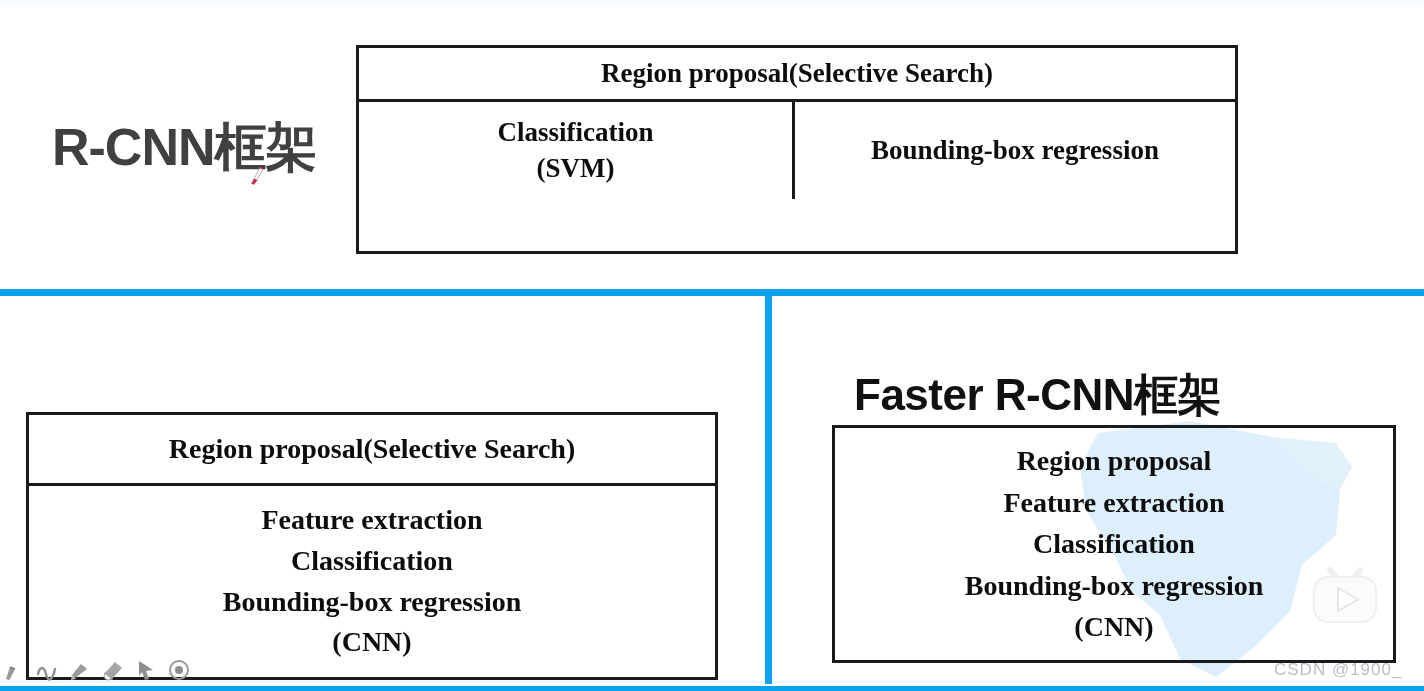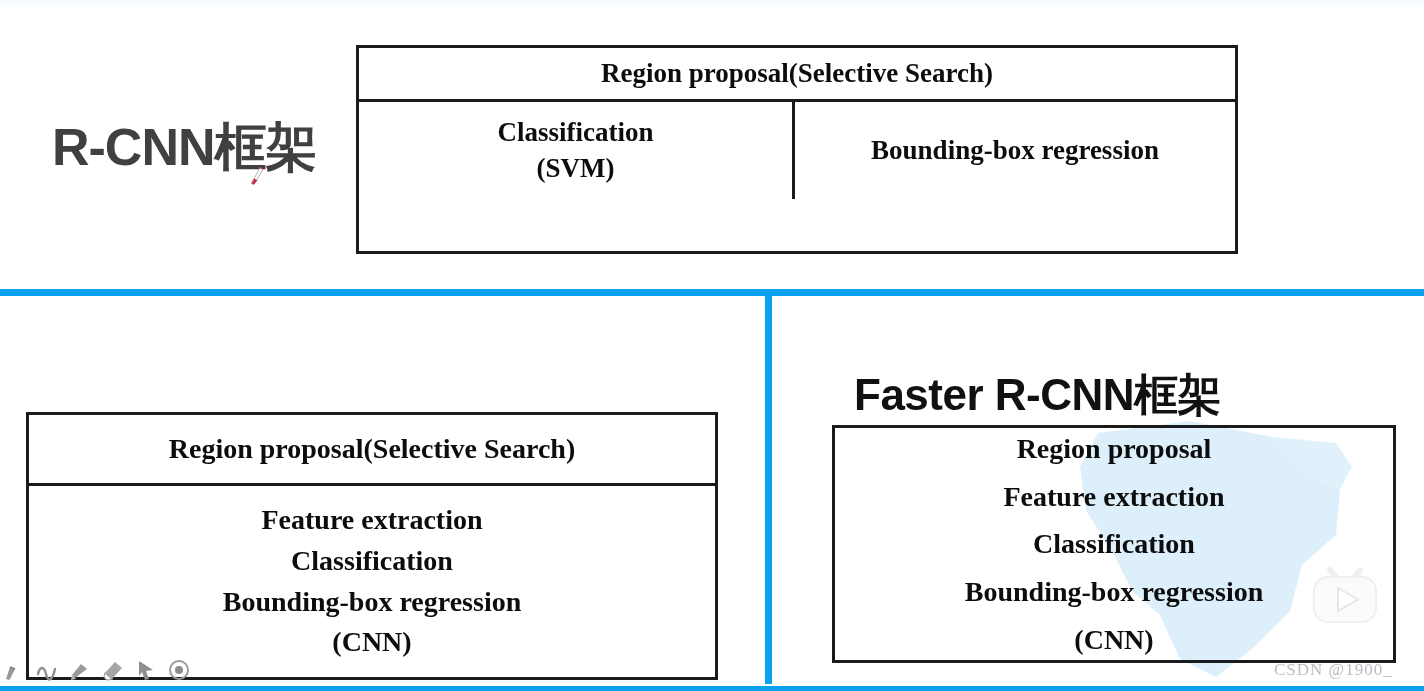--- a/index.html
+++ b/index.html
@@ -178,21 +178,21 @@
     left: 832px;
     top: 425px;
     width: 564px;
     height: 238px;
     border: 3px solid #1b1b1b;
     box-sizing: border-box;
     background: transparent;
     display: flex;
     flex-direction: column;
     align-items: center;
-    justify-content: space-between;
+    justify-content: center;
   }
   .faster-text {
     font-family: "Liberation Serif", serif;
     font-weight: bold;
     font-size: 28px;
     color: #0d0d0d;
     line-height: 1.48;
     text-align: center;
     white-space: nowrap;
     position: relative;
@@ -215,21 +215,21 @@
     top: 560px;
     width: 74px;
     height: 68px;
     z-index: 1;
     pointer-events: none;
   }
   .csdn-watermark {
     position: absolute;
     left: 1274px;
     top: 660px;
-    font-family: Liberation Serif, serif;
+    font-family: Liberation Sans, sans-serif;
     font-size: 17px;
     letter-spacing: 1px;
     color: #b9bec4;
     white-space: nowrap;
     z-index: 4;
   }
 
   
   .annot-toolbar {
     position: absolute;

